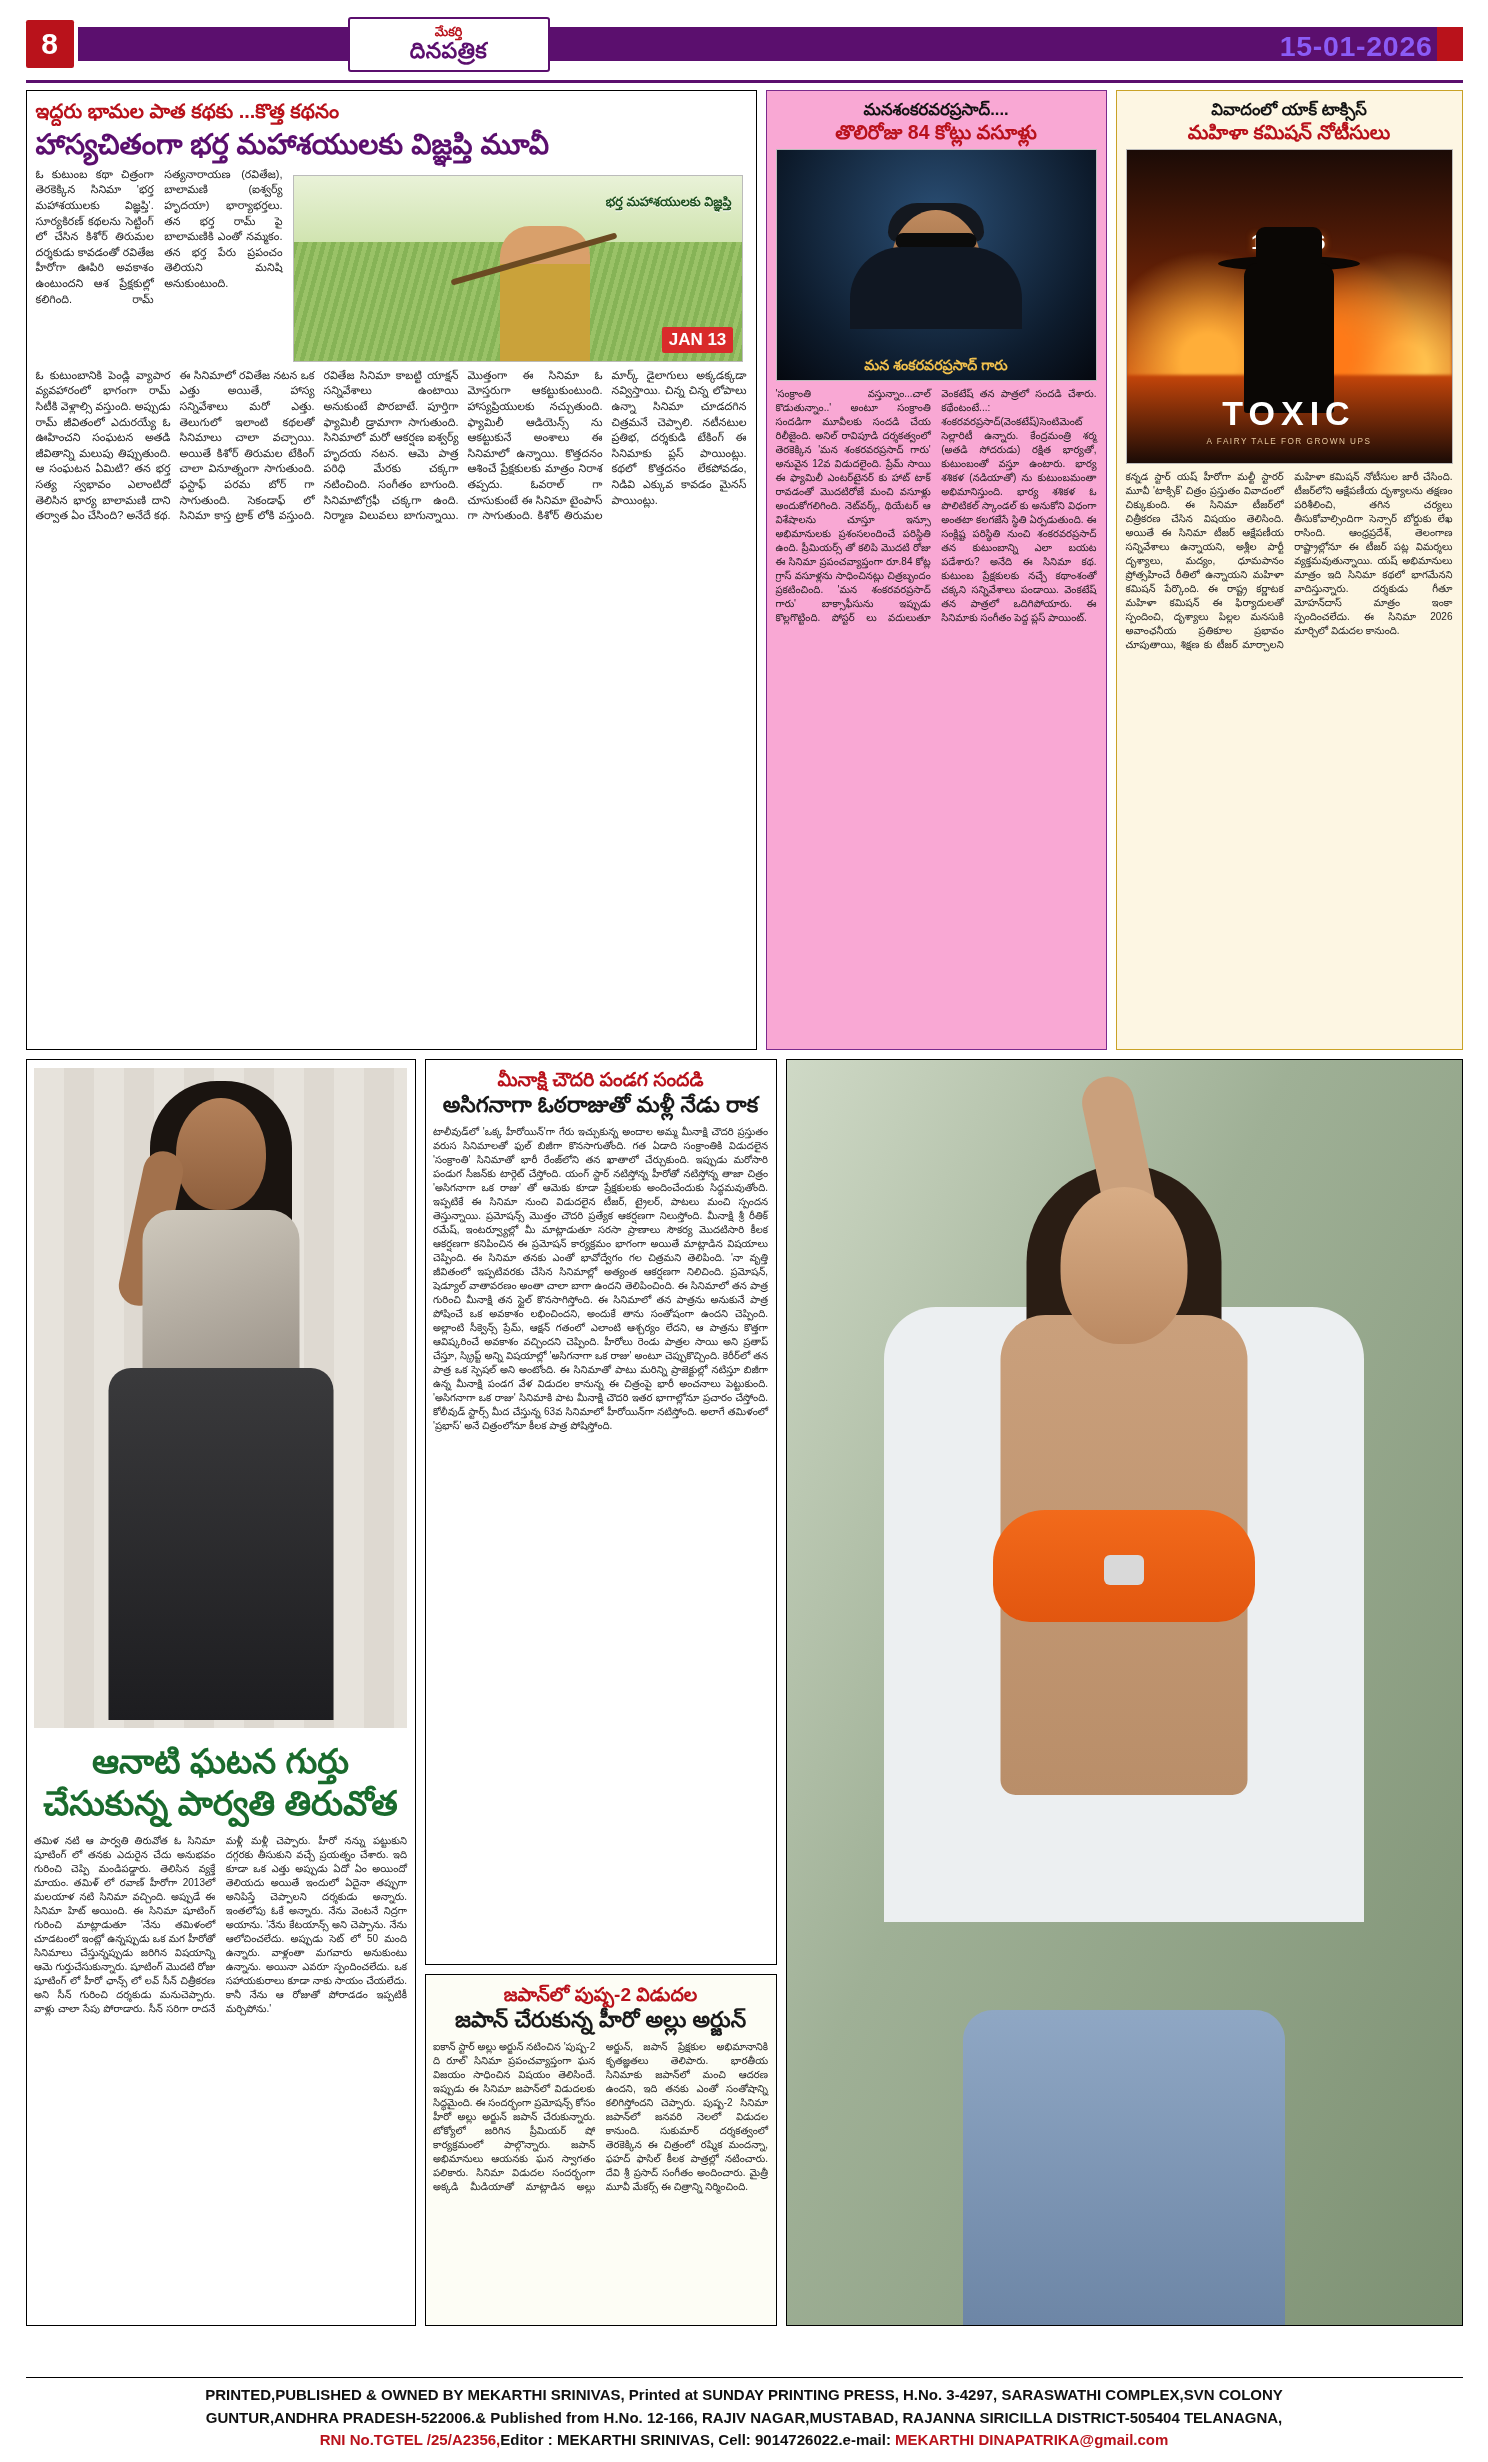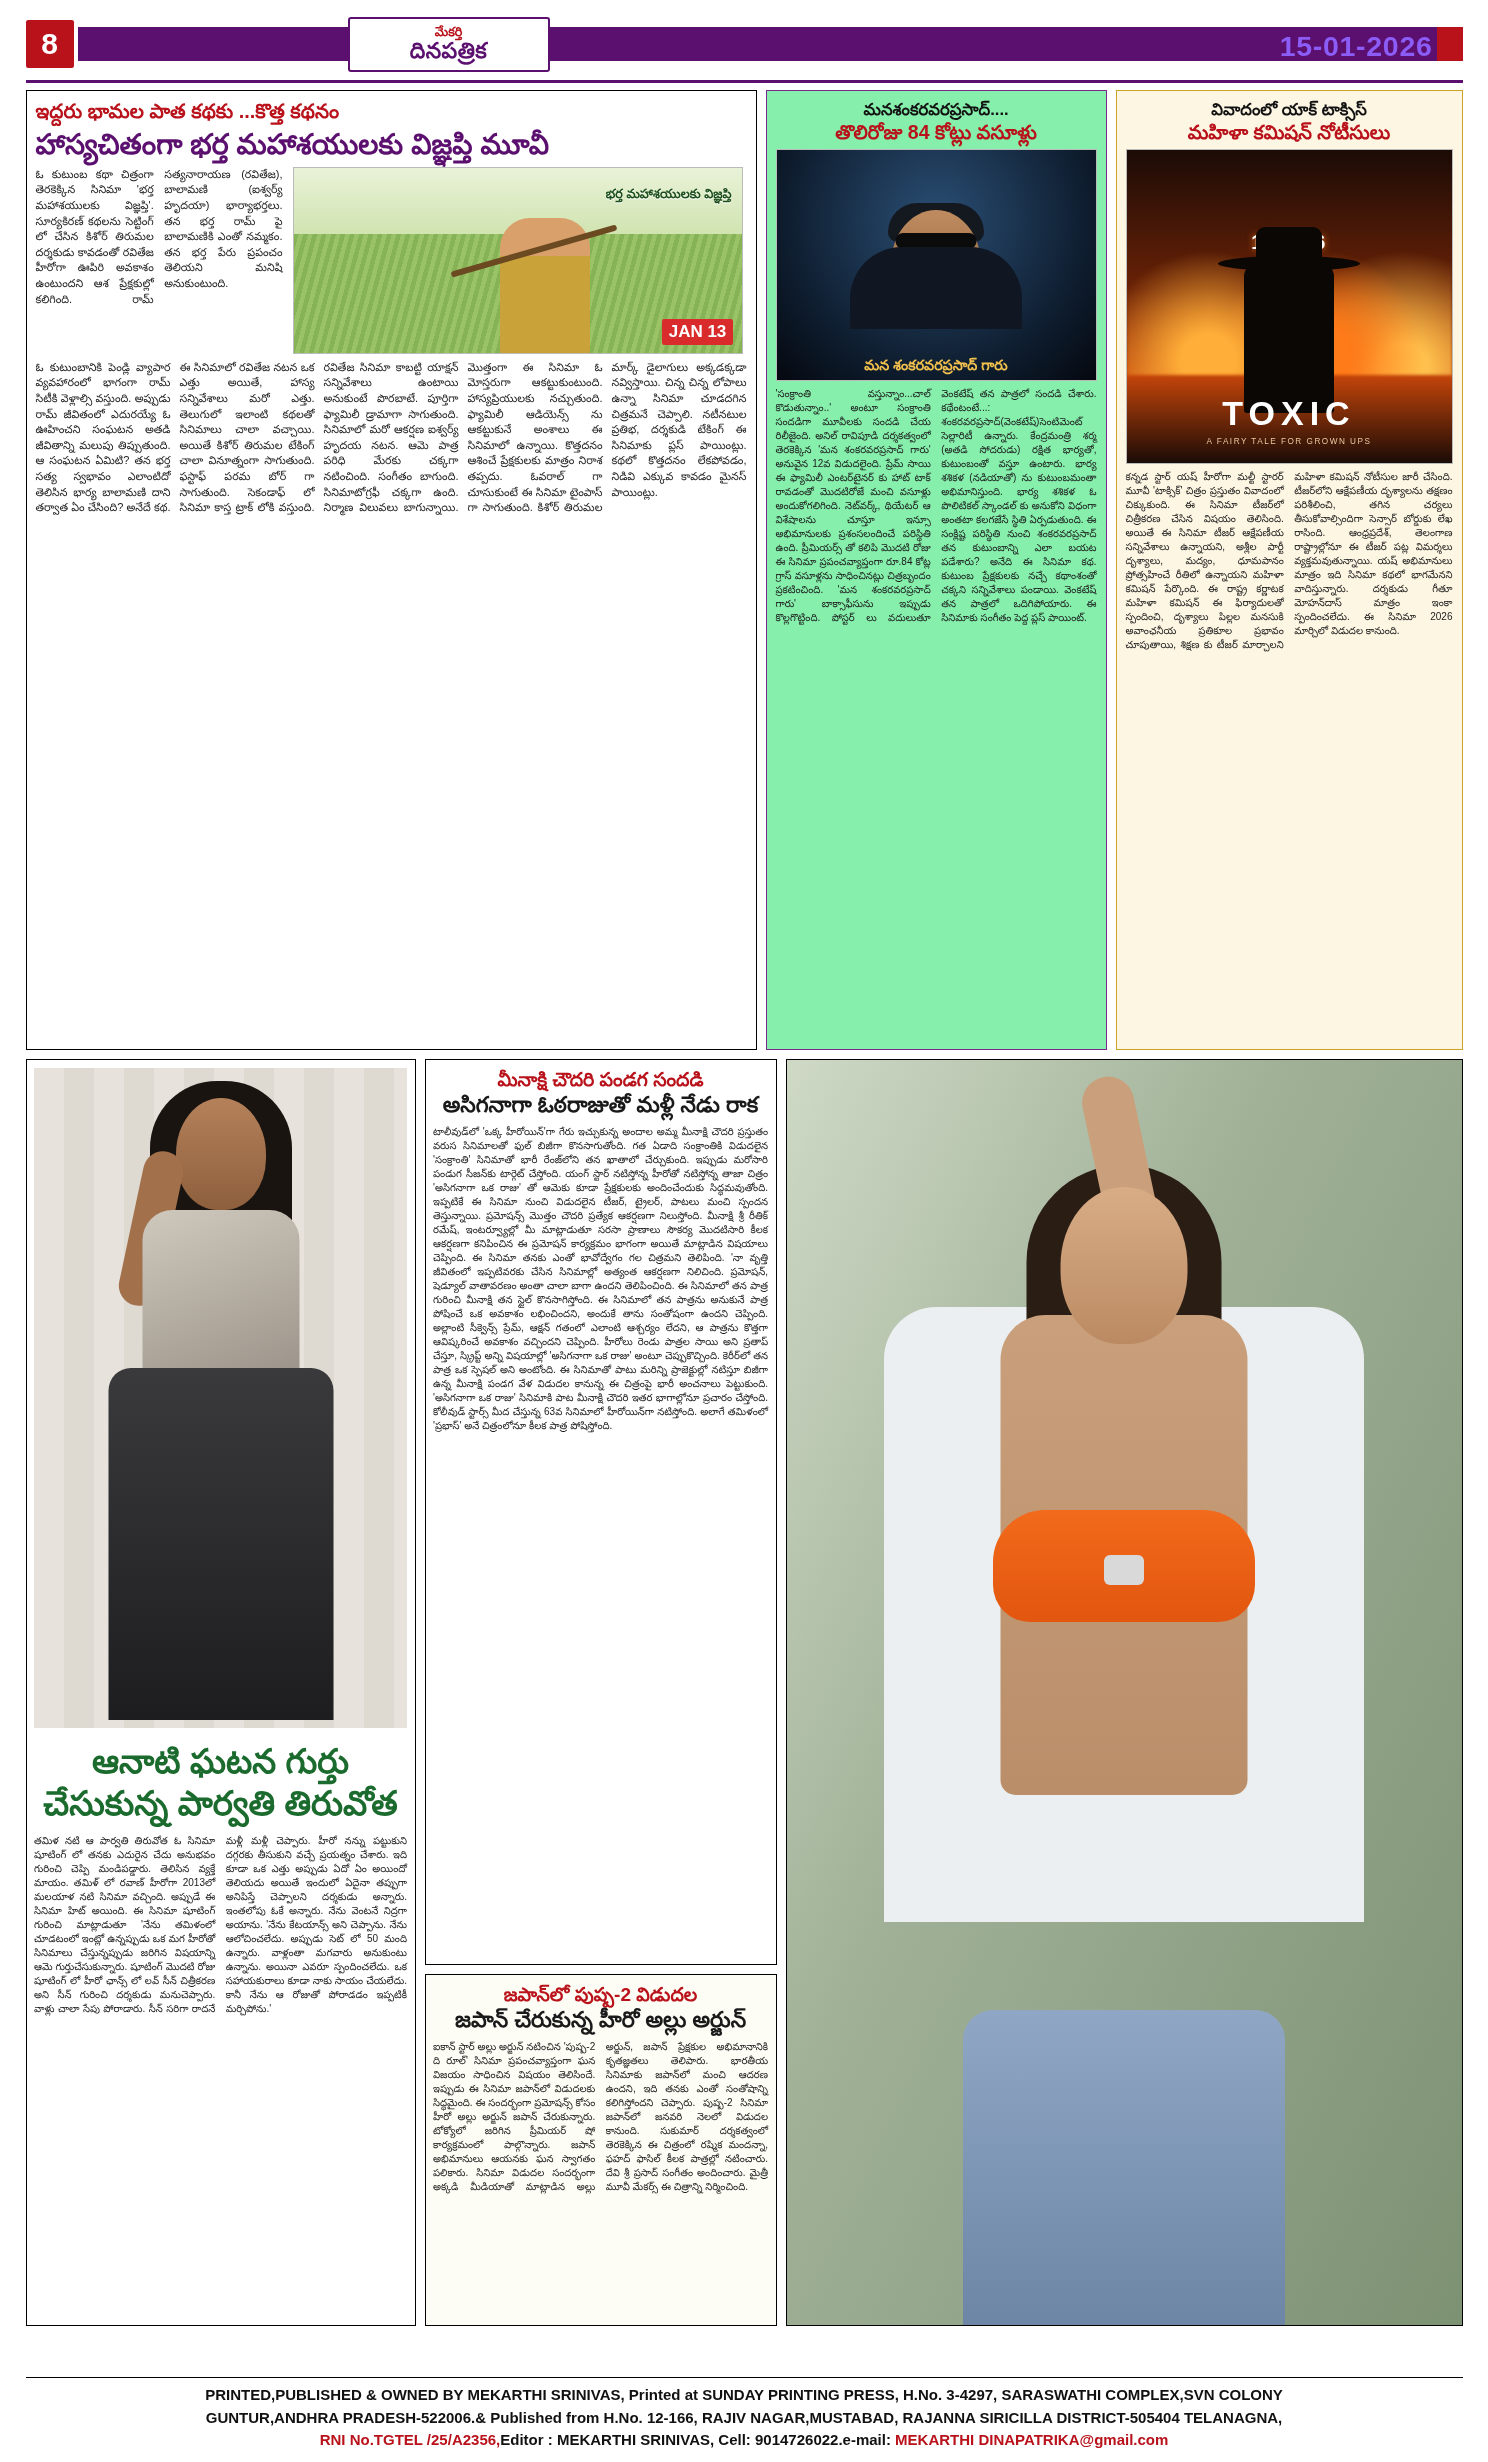--- a/index.html
+++ b/index.html
@@ -86,21 +86,21 @@
     height: 960px;
   }
   .col-main {
     width: 731px;
     border: 1.5px solid #000;
     padding: 7.5px 9px;
     position: relative;
   }
   .col-mid {
     width: 341px;
-    background: #86efac;
+    background: #f9a8d4;
     border: 1.5px solid #7a2a8c;
     padding: 7.5px 9px;
     position: relative;
   }
   .col-right {
     flex: 1;
     background: #fdf6e3;
     border: 1.5px solid #c9a227;
     padding: 7.5px 9px;
     position: relative;
@@ -177,20 +177,21 @@
     position: relative;
     overflow: hidden;
     border: 0.7px solid #bbb;
   }
 
   
   .poster-green {
     width: 450px; height: 187px;
     background:
       linear-gradient(to bottom, #cfe3b0 0%, #b8d48c 45%, #8fbb5c 100%);
+    margin-top: 8px;
   }
   .poster-green .sky {
     position:absolute; left:0; right:0; top:0; height:38%;
     background: linear-gradient(to bottom,#e9f2d8,#cfe3ae);
   }
   .poster-green .field {
     position:absolute; left:0; right:0; bottom:0; height:64%;
     background: repeating-linear-gradient(105deg,#86b356 0 4.5px,#9ac267 4.5px 9px);
   }
   .poster-green .man {

